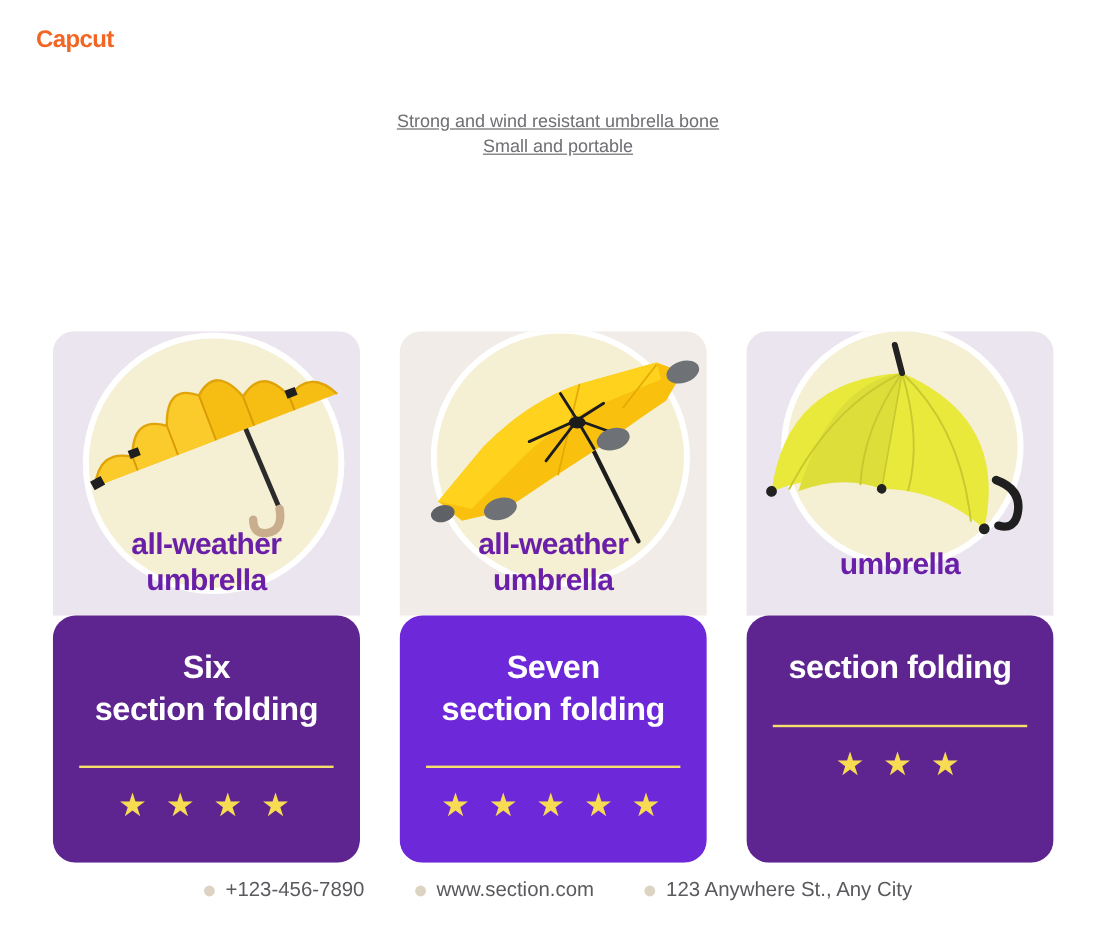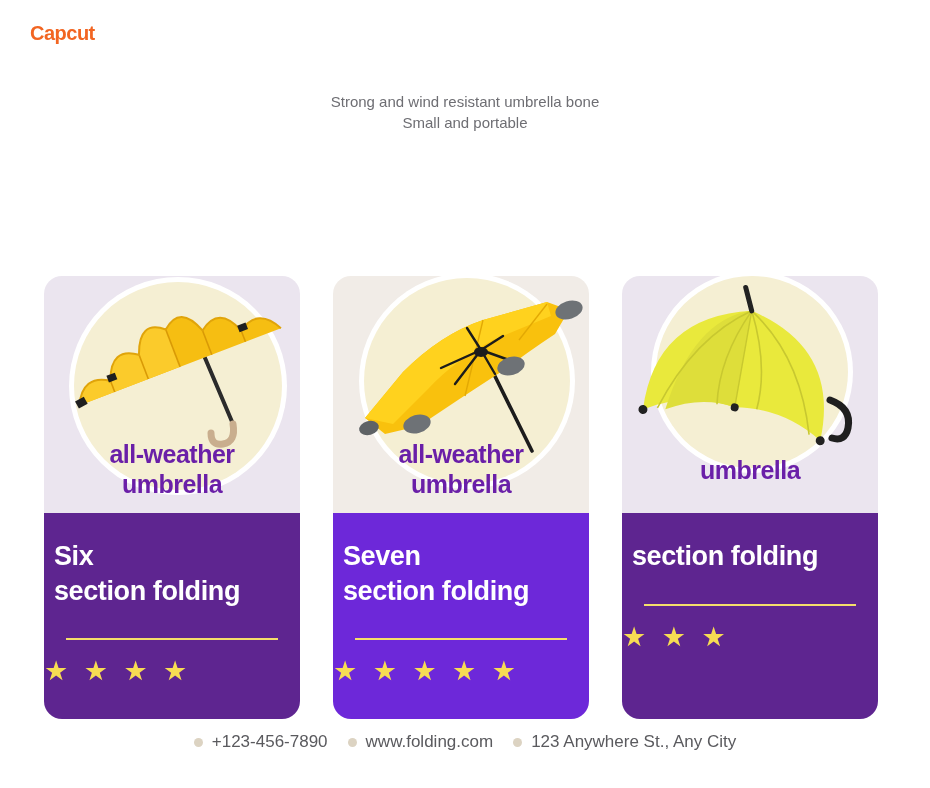--- a/index.html
+++ b/index.html
@@ -40,20 +40,21 @@
     letter-spacing: -1px;
     color: #6A1FA8;
     line-height: 1.0;
     margin: 0;
   }
   .header-sub {
     margin-top: 13px;
     font-size: 15px;
     color: #6E6E73;
     line-height: 1.42;
+    text-decoration: underline;
   }
   .header-sub div { white-space: nowrap; }
 
   
   .cards {
     position: absolute;
     left: 44px;
     top: 276px;
     width: 834px;
     display: flex;
@@ -89,22 +90,23 @@
     letter-spacing: -0.5px;
     color: #6A1FA8;
     line-height: 1.2;
   }
   .card-label.one-line { bottom: 28px; }
 
   
   .card-bottom {
     flex: 1;
     padding-top: 26px;
-    text-align: left;
+    text-align: center;
     position: relative;
+    border-radius: 19px;
   }
   .card-bottom.purple { background: #5E2590; }
   .card-bottom.orange { background: #6d28d9; }
 
   .card-title {
     font-size: 27px;
     font-weight: bold;
     color: #ffffff;
     line-height: 1.28;
     letter-spacing: -0.4px;
@@ -138,21 +140,21 @@
 
   
   .footer {
     position: absolute;
     left: 0;
     top: 732px;
     width: 930px;
     display: flex;
     justify-content: center;
     align-items: center;
-    gap: 20px;
+    gap: 42px;
   }
   .footer-item {
     display: flex;
     align-items: center;
     gap: 9px;
     font-size: 17px;
     color: #5A5A5E;
     white-space: nowrap;
   }
   .dot {
@@ -305,19 +307,19 @@
 
 </div>
 
 <div class="footer">
   <div class="footer-item">
     <span class="dot"></span>
     <span>+123-456-7890</span>
   </div>
   <div class="footer-item">
     <span class="dot"></span>
-    <span>www.folding.com</span>
+    <span>www.section.com</span>
   </div>
   <div class="footer-item">
     <span class="dot"></span>
     <span>123 Anywhere St., Any City</span>
   </div>
 </div>
 
 </body></html>

